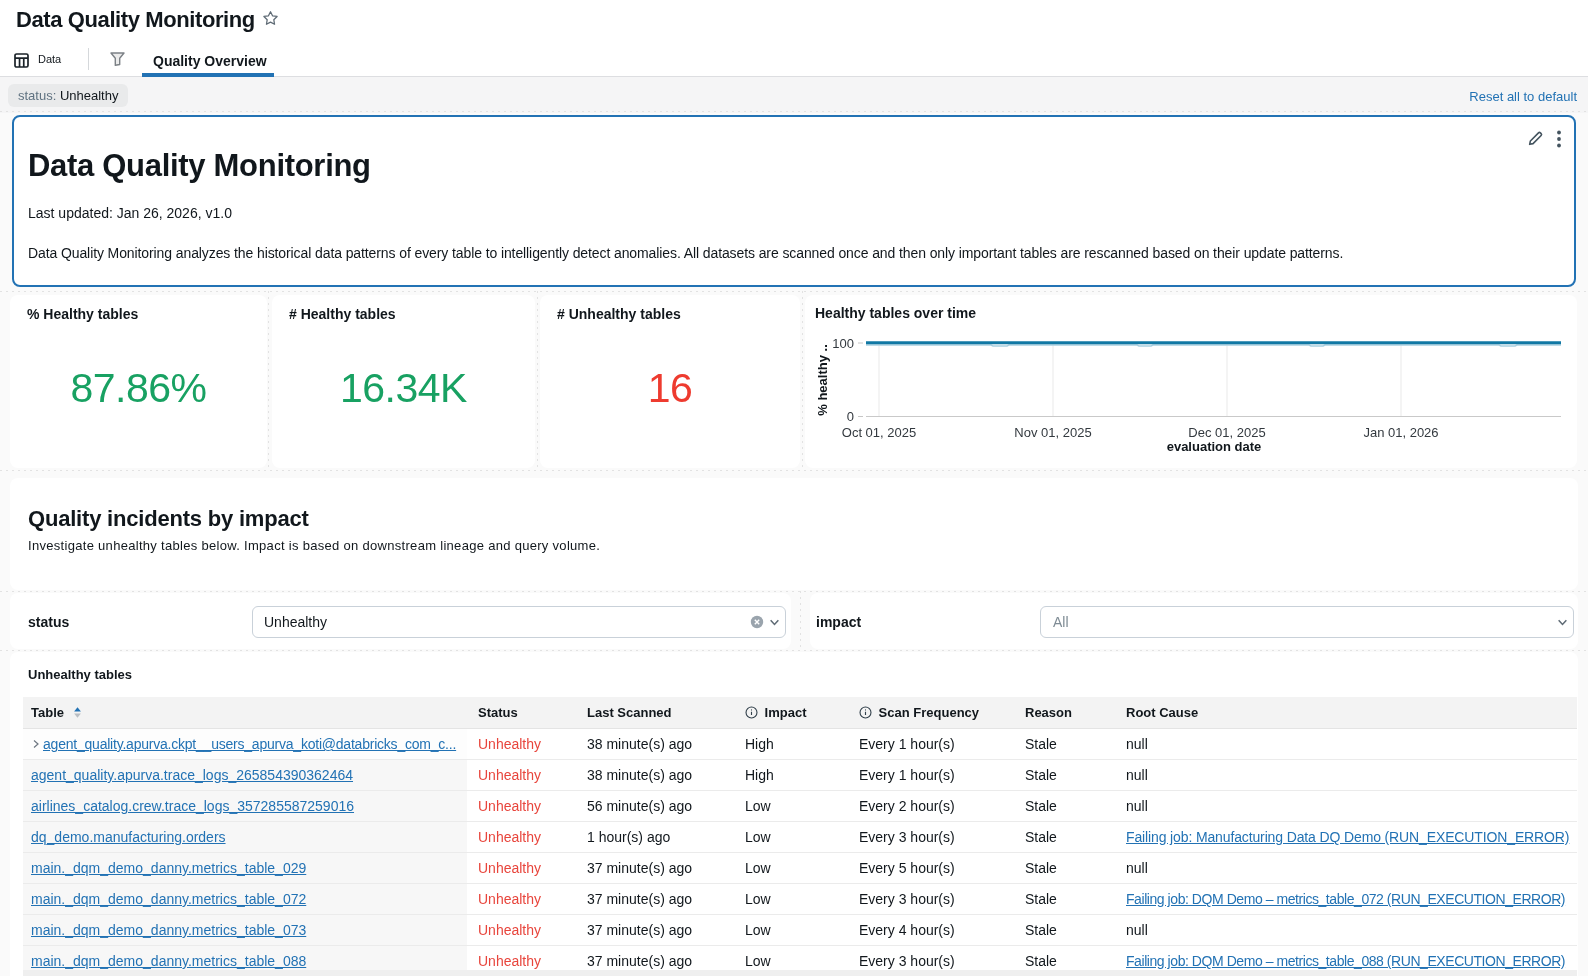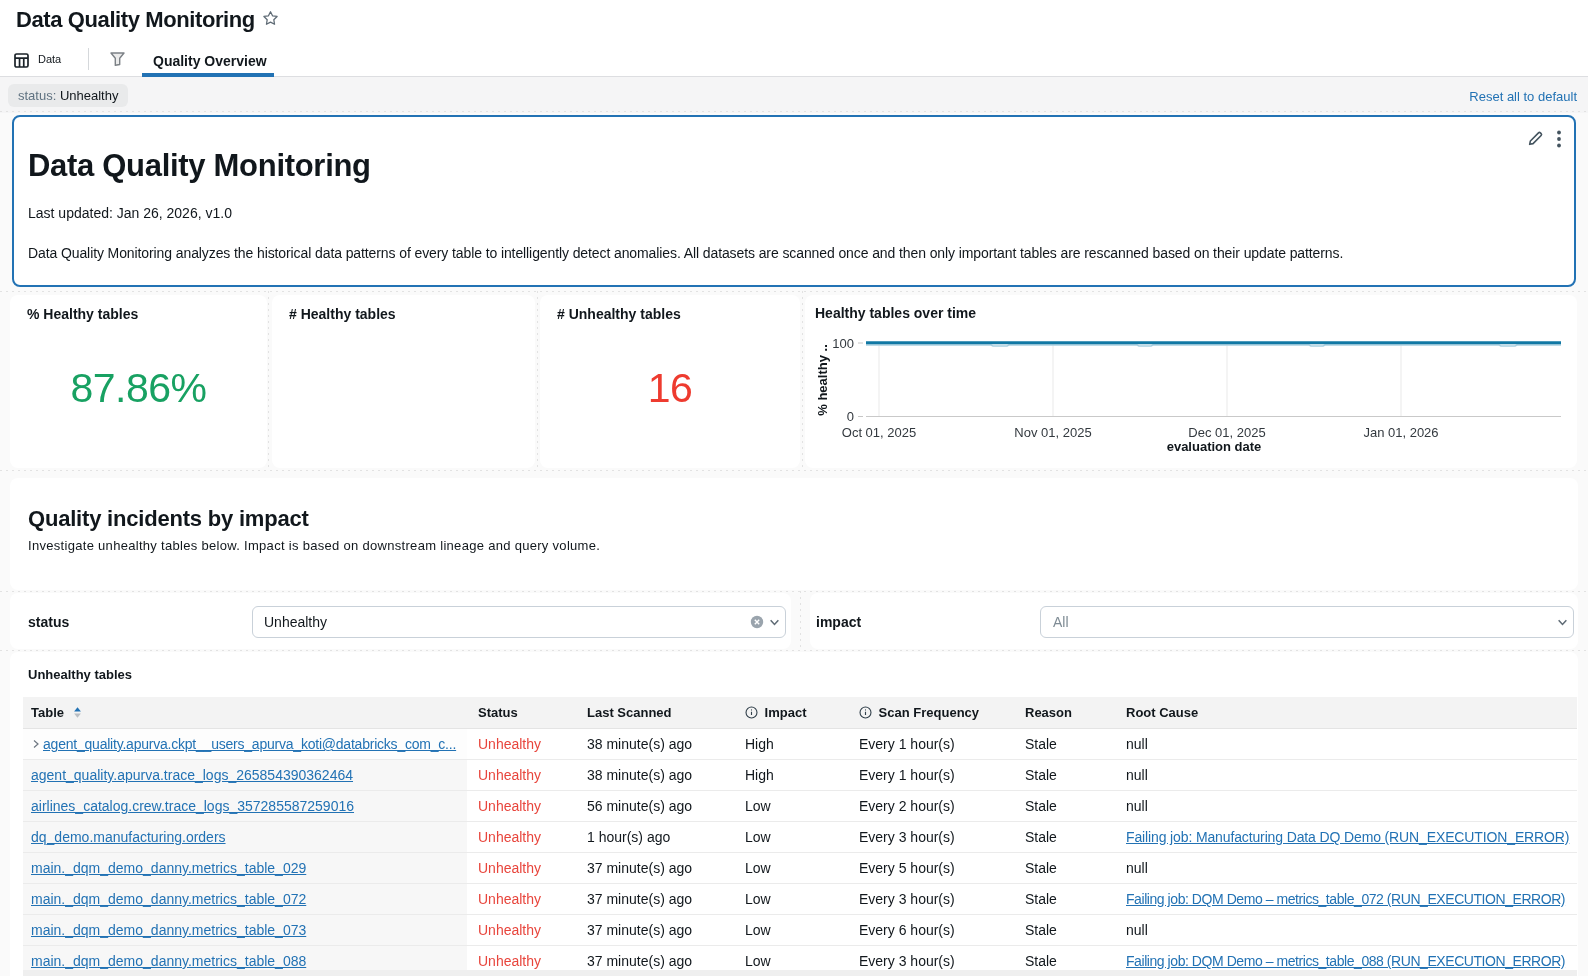--- a/index.html
+++ b/index.html
@@ -103,20 +103,21 @@
           <circle cx="9" cy="16.5" r="1.9"></circle>
         </svg>
     </div>
 
     <div class="card" style="left:10px;top:182px;width:257px;height:173px;">
       <div class="wtitle" style="left:17px;top:11px;">% Healthy tables</div>
       <div class="cnum green" style="top:70px;">87.86%</div>
     </div>
     <div class="card" style="left:272px;top:182px;width:263px;height:173px;">
       <div class="wtitle" style="left:17px;top:11px;"># Healthy tables</div>
+      <div class="cnum green" style="top:70px;">16.34K</div>
     </div>
     <div class="card" style="left:540px;top:182px;width:260px;height:173px;">
       <div class="wtitle" style="left:17px;top:11px;"># Unhealthy tables</div>
       <div class="cnum red" style="top:70px;">16</div>
     </div>
 
     <div class="card" id="chart" style="left:805px;top:182px;width:772px;height:173px;">
       <svg width="772" height="173" viewBox="0 0 772 173" font-family="Liberation Sans, sans-serif">
         <text x="10" y="23" font-size="14" font-weight="bold" fill="#11171C">Healthy tables over time</text>
         <text x="22" y="85" font-size="13" font-weight="bold" fill="#11171C" text-anchor="middle" transform="rotate(-90 22 85)">% healthy ..</text>
@@ -253,21 +254,21 @@
               <td>Low</td>
               <td>Every 3 hour(s)</td>
               <td>Stale</td>
               <td><a style="letter-spacing:-0.44px">Failing job: DQM Demo – metrics_table_072 (RUN_EXECUTION_ERROR)</a></td>
         </tr>
         <tr>
           <td class="c1"><a>main._dqm_demo_danny.metrics_table_073</a></td>
           <td class="uh">Unhealthy</td>
               <td>37 minute(s) ago</td>
               <td>Low</td>
-              <td>Every 6 hour(s)</td>
+              <td>Every 4 hour(s)</td>
               <td>Stale</td>
               <td class="itl">null</td>
         </tr>
         <tr>
           <td class="c1"><a>main._dqm_demo_danny.metrics_table_088</a></td>
           <td class="uh">Unhealthy</td>
               <td>37 minute(s) ago</td>
               <td>Low</td>
               <td>Every 3 hour(s)</td>
               <td>Stale</td>

